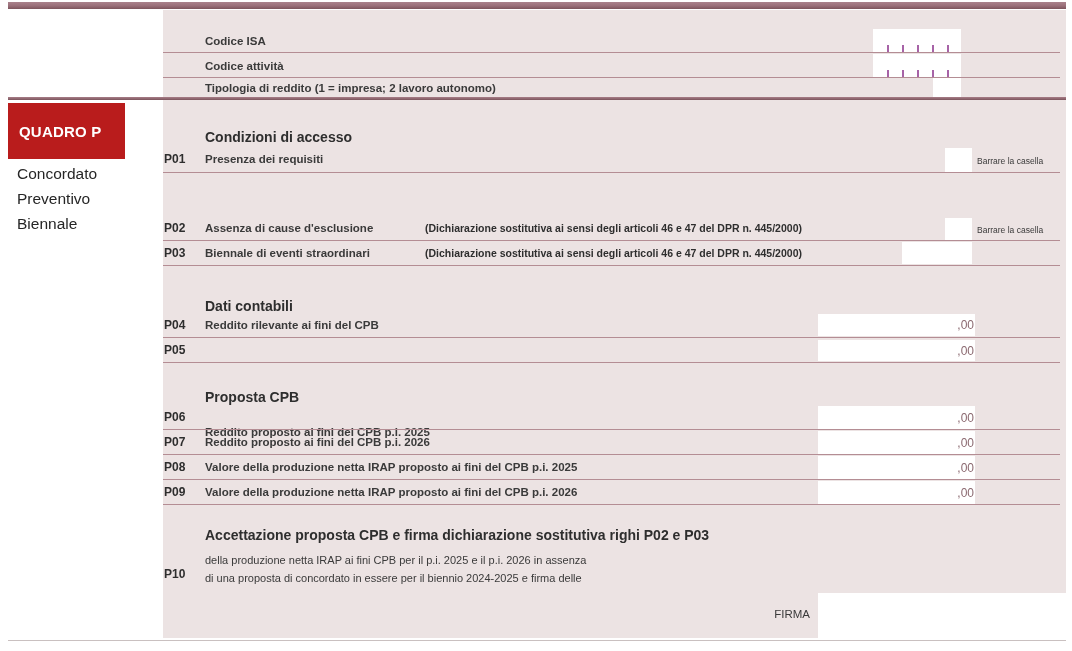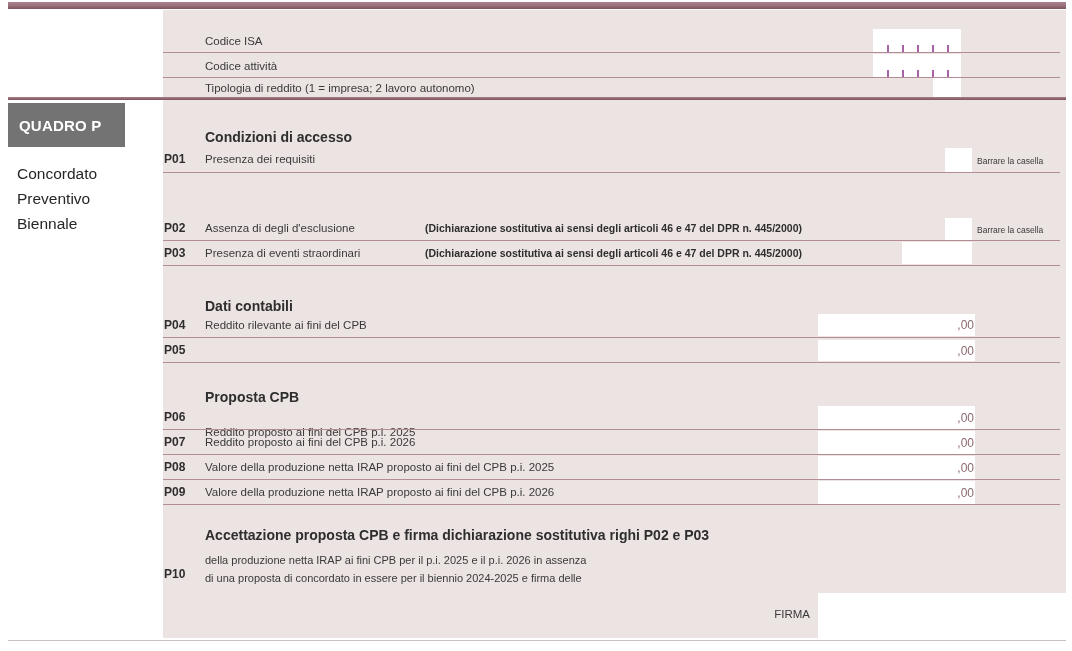--- a/index.html
+++ b/index.html
@@ -16,35 +16,35 @@
     background:#ece3e3;
   }
   .divider{
     position:absolute;left:8px;top:97px;width:1058px;height:3px;
     background:linear-gradient(to bottom,#a87e88 0%,#7c545c 100%);
   }
   .bottomline{
     position:absolute;left:8px;top:640px;width:1058px;height:1px;background:#c9c0c0;
   }
   .hline{position:absolute;left:163px;width:897px;height:1px;background:#b48d94;}
-  .rowlabel{position:absolute;left:205px;font-size:11.5px;color:#3a3a3a;white-space:nowrap;}
+  .rowlabel{position:absolute;left:205px;font-size:11.5px;color:#3a3a3a;white-space:nowrap;font-weight:bold;}
   .code{position:absolute;left:164px;width:34px;font-size:12px;font-weight:bold;color:#2e2e2e;}
   .heading{position:absolute;left:205px;font-size:14px;font-weight:bold;color:#2e2e2e;white-space:nowrap;}
   .note{position:absolute;left:425px;font-size:10.5px;font-weight:bold;color:#2e2e2e;white-space:nowrap;}
   .smalllabel{position:absolute;font-size:8.5px;color:#3a3a3a;white-space:nowrap;}
   .whitebox{position:absolute;background:#ffffff;}
   .tickbox{position:absolute;background:#ffffff;}
   .tick{position:absolute;bottom:0;width:2px;height:7px;background:#a763a7;}
   .amountbox{
     position:absolute;background:#ffffff;display:flex;align-items:center;
     justify-content:flex-end;padding-right:1px;box-sizing:border-box;
   }
   .amountsuffix{font-size:12px;color:#8b6970;}
   .badge{
-    position:absolute;left:8px;top:103px;width:117px;height:44px;background:#737373;
+    position:absolute;left:8px;top:103px;width:117px;height:56px;background:#b91c1c;
     color:#ffffff;font-size:15px;font-weight:bold;display:flex;align-items:center;
     padding-left:11px;box-sizing:border-box;letter-spacing:0.2px;
   }
   .sidebar-title{
     position:absolute;left:17px;top:161px;font-size:15.5px;font-weight:normal;
     color:#262626;line-height:25px;
   }
   .p10-text{
     position:absolute;left:205px;top:552px;width:480px;font-size:11px;
     color:#3a3a3a;line-height:17.5px;
@@ -98,28 +98,28 @@
 
   <div class="heading" style="top:129px">Condizioni di accesso</div>
 
   <div class="code" style="top:152px">P01</div>
   <div class="rowlabel" style="top:153px">Presenza dei requisiti</div>
   <div class="whitebox" style="left:945px;top:148px;width:27px;height:24px"></div>
   <div class="smalllabel" style="left:977px;top:156px">Barrare la casella</div>
   <div class="hline" style="top:172px"></div>
 
   <div class="code" style="top:221px">P02</div>
-  <div class="rowlabel" style="top:222px">Assenza di degli d'esclusione</div>
+  <div class="rowlabel" style="top:222px">Assenza di cause d'esclusione</div>
   <div class="note" style="top:222px">(Dichiarazione sostitutiva ai sensi degli articoli 46 e 47 del DPR n. 445/2000)</div>
   <div class="whitebox" style="left:945px;top:218px;width:27px;height:22px"></div>
   <div class="smalllabel" style="left:977px;top:225px">Barrare la casella</div>
   <div class="hline" style="top:240px"></div>
 
   <div class="code" style="top:246px">P03</div>
-  <div class="rowlabel" style="top:247px">Presenza di eventi straordinari</div>
+  <div class="rowlabel" style="top:247px">Biennale di eventi straordinari</div>
   <div class="note" style="top:247px">(Dichiarazione sostitutiva ai sensi degli articoli 46 e 47 del DPR n. 445/2000)</div>
   <div class="whitebox" style="left:902px;top:242px;width:70px;height:22px"></div>
   <div class="hline" style="top:265px"></div>
 
   <div class="heading" style="top:298px">Dati contabili</div>
 
   <div class="code" style="top:318px">P04</div>
   <div class="rowlabel" style="top:319px">Reddito rilevante ai fini del CPB</div>
   <div class="amountbox" style="left:818px;top:314px;width:157px;height:22px">
     <span class="amountsuffix">,00</span>

